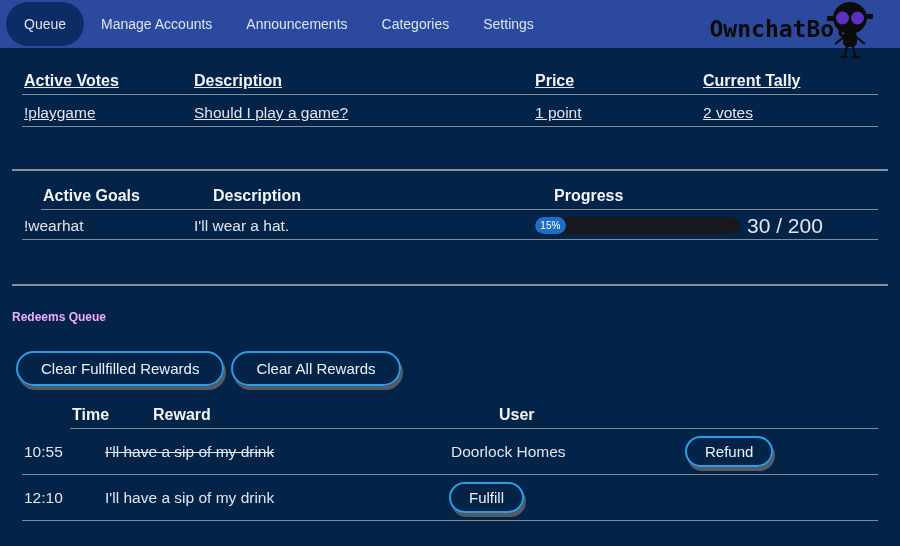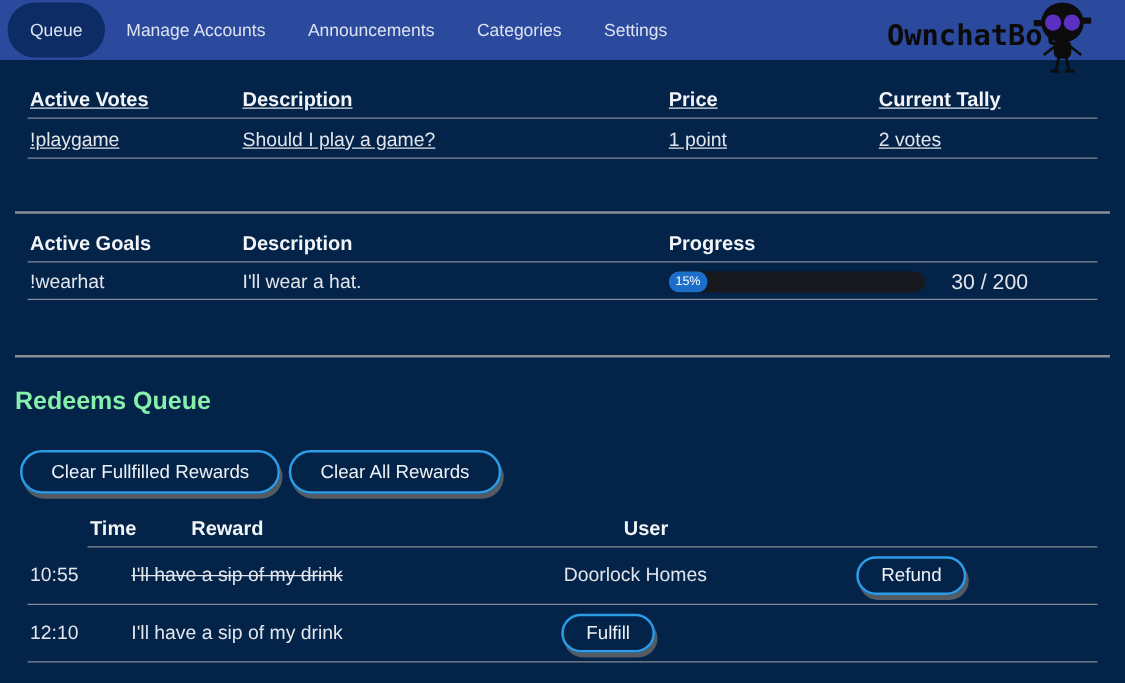--- a/index.html
+++ b/index.html
@@ -78,46 +78,46 @@
   .votes .trow{grid-template-columns:170px 341px 168px 1fr;text-decoration:underline;}
   .goals .trow{grid-template-columns:170px 341px 1fr;}
   .redeems-table .trow{grid-template-columns:81px 346px 236px 1fr;}
   .cell{padding-left:2px;font-size:15.5px;line-height:19px;}
   .thead{border-bottom:1px solid var(--line1);}
   .thead .cell{font-weight:bold;color:#f2f4f7;font-size:16px;}
   .drow{border-bottom:1px solid var(--line1);}
   .votes .thead{padding:23px 0 4px;}
   .votes .drow{padding:8px 0 4px;}
   .votes{padding-bottom:42px;}
-  .goals .thead{padding:15px 0 4px;}
+  .goals .thead{padding:15px 0 4px;margin-left:19px;}
   .goals .drow{padding:6px 0 4px;}
   .goals{padding-bottom:44px;}
   
   .progress-cell{display:flex;align-items:center;}
   .progress-track{
     width:205px;height:17px;
     background:var(--progress_track);
     border-radius:9px;
     overflow:hidden;
     flex:none;
   }
   .progress-fill{
     height:17px;
     background:var(--progress_fill);
     border-radius:9px;
     display:flex;align-items:center;justify-content:center;
   }
   .progress-pct{font-size:10px;color:#fff;line-height:1;}
-  .progress-text{margin-left:21px;font-size:17px;}
+  .progress-text{margin-left:7px;font-size:21px;}
   
   .redeems-title{
     margin:24px 0 0 0;
-    font-size:20px;
+    font-size:12px;
     font-weight:bold;
-    color:#86efac;
+    color:#f0abfc;
   }
   .btn-row{margin:27px 0 0 4px;display:flex;gap:7px;}
   .pill-btn{
     background:transparent;
     border:2px solid var(--accent);
     border-radius:19px;
     color:#eef1f6;
     font-size:15px;
     font-family:"Liberation Sans", sans-serif;
     padding:7px 23px;

